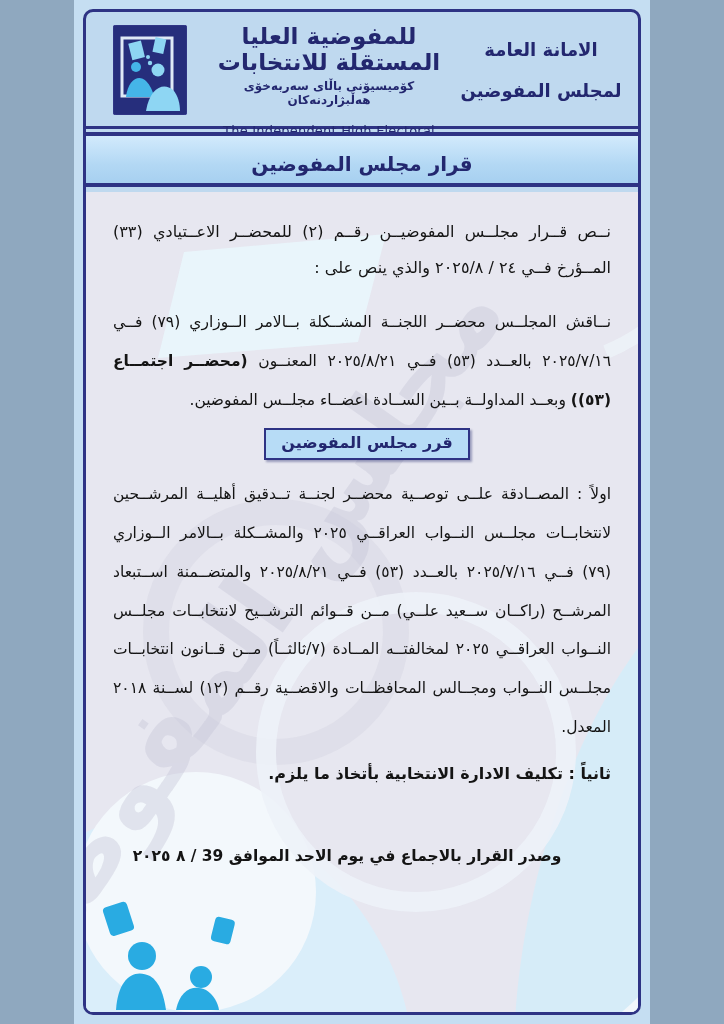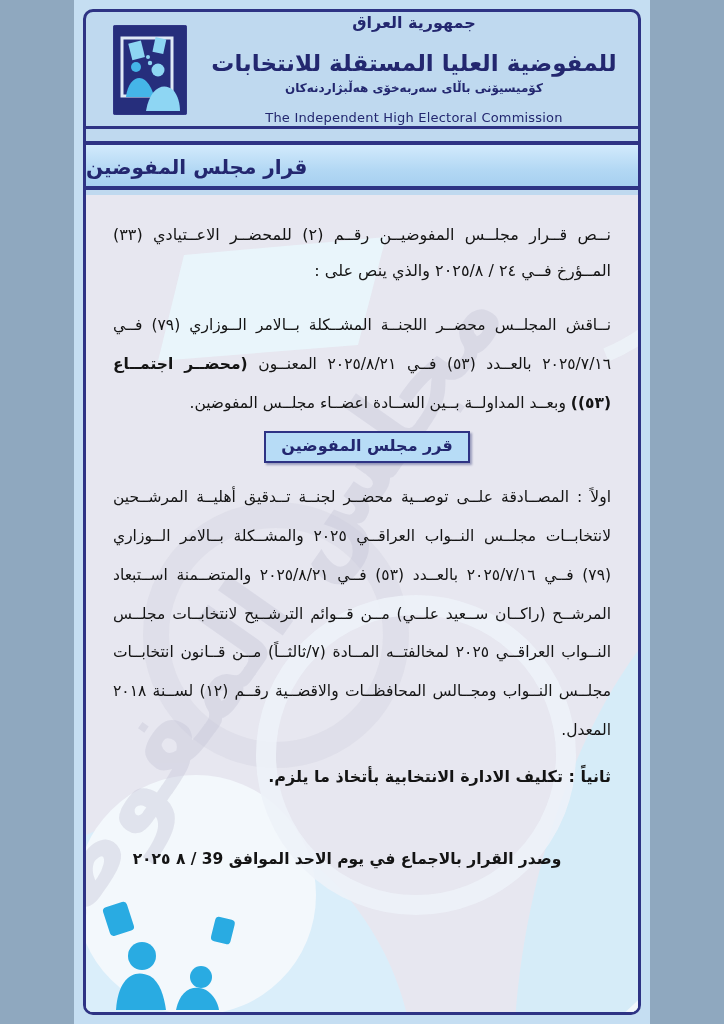--- a/index.html
+++ b/index.html
@@ -26,25 +26,25 @@
   .h-line1 { font-size:16px; font-weight:bold; }
   .h-line2 { font-size:23px; font-weight:bold; margin-top:18px; }
   .h-line3 { font-size:12px; font-weight:bold; margin-top:5px; }
   .h-line4 { font-size:13px; font-weight:normal; margin-top:16px; letter-spacing:.2px; }
   .right-block {
     width:170px; text-align:center; color:#23276f;
     font-weight:bold; font-size:18px; line-height:2.3;
   }
   
   .title-bar {
-    flex:0 0 auto; margin-top:12px;
+    flex:0 0 auto; margin-top:3px;
     border-top:4px solid #2e3384; border-bottom:4px solid #2e3384;
     background:linear-gradient(180deg,#d2eafc 0%,#b3d8f4 60%,#a7d0f0 100%);
-    color:#23276f; font-weight:bold; font-size:20px;
-    padding:10px 0 7px;
+    text-align:center; color:#23276f; font-weight:bold; font-size:20px;
+    padding:16px 0 7px;
   }
   
   .doc {
     flex:1 1 auto; margin-top:5px; position:relative;
     background:#e7e7f0; overflow:hidden;
   }
   .wm-svg { position:absolute; inset:0; z-index:1; }
   .wm-text {
     position:absolute; top:255px; left:-25px; width:530px; z-index:1;
     transform:rotate(-55deg);
@@ -89,20 +89,24 @@
           <circle cx="45" cy="45" r="6.5" fill="#8ed6f3"></circle>
           <path d="M33,86 C37,62 51,57 60,65 C65,70 67,79 67,86 Z" fill="#8ed6f3"></path>
         </svg>
       </div>
       <div class="center-block">
         <div class="h-line1">جمهورية العراق</div>
         <div class="h-line2">للمفوضية العليا المستقلة للانتخابات</div>
         <div class="h-line3">كۆميسيۆنی باڵای سەربەخۆی هەڵبژاردنەكان</div>
         <div class="h-line4" dir="ltr">The Independent High Electoral Commission</div>
       </div>
+      <div class="right-block" dir="rtl">
+        <div>الامانة العامة</div>
+        <div>لمجلس المفوضين</div>
+      </div>
     </div>
 
     <div class="title-bar">
       <span>قرار مجلس المفوضين</span>
     </div>
 
     <div class="doc">
 
       <svg class="wm-svg" width="698" height="848" viewBox="0 0 698 848" preserveAspectRatio="none">
         <polygon points="98,60 300,42 272,150 72,166" fill="#e9f6fc" opacity="0.9"></polygon>

